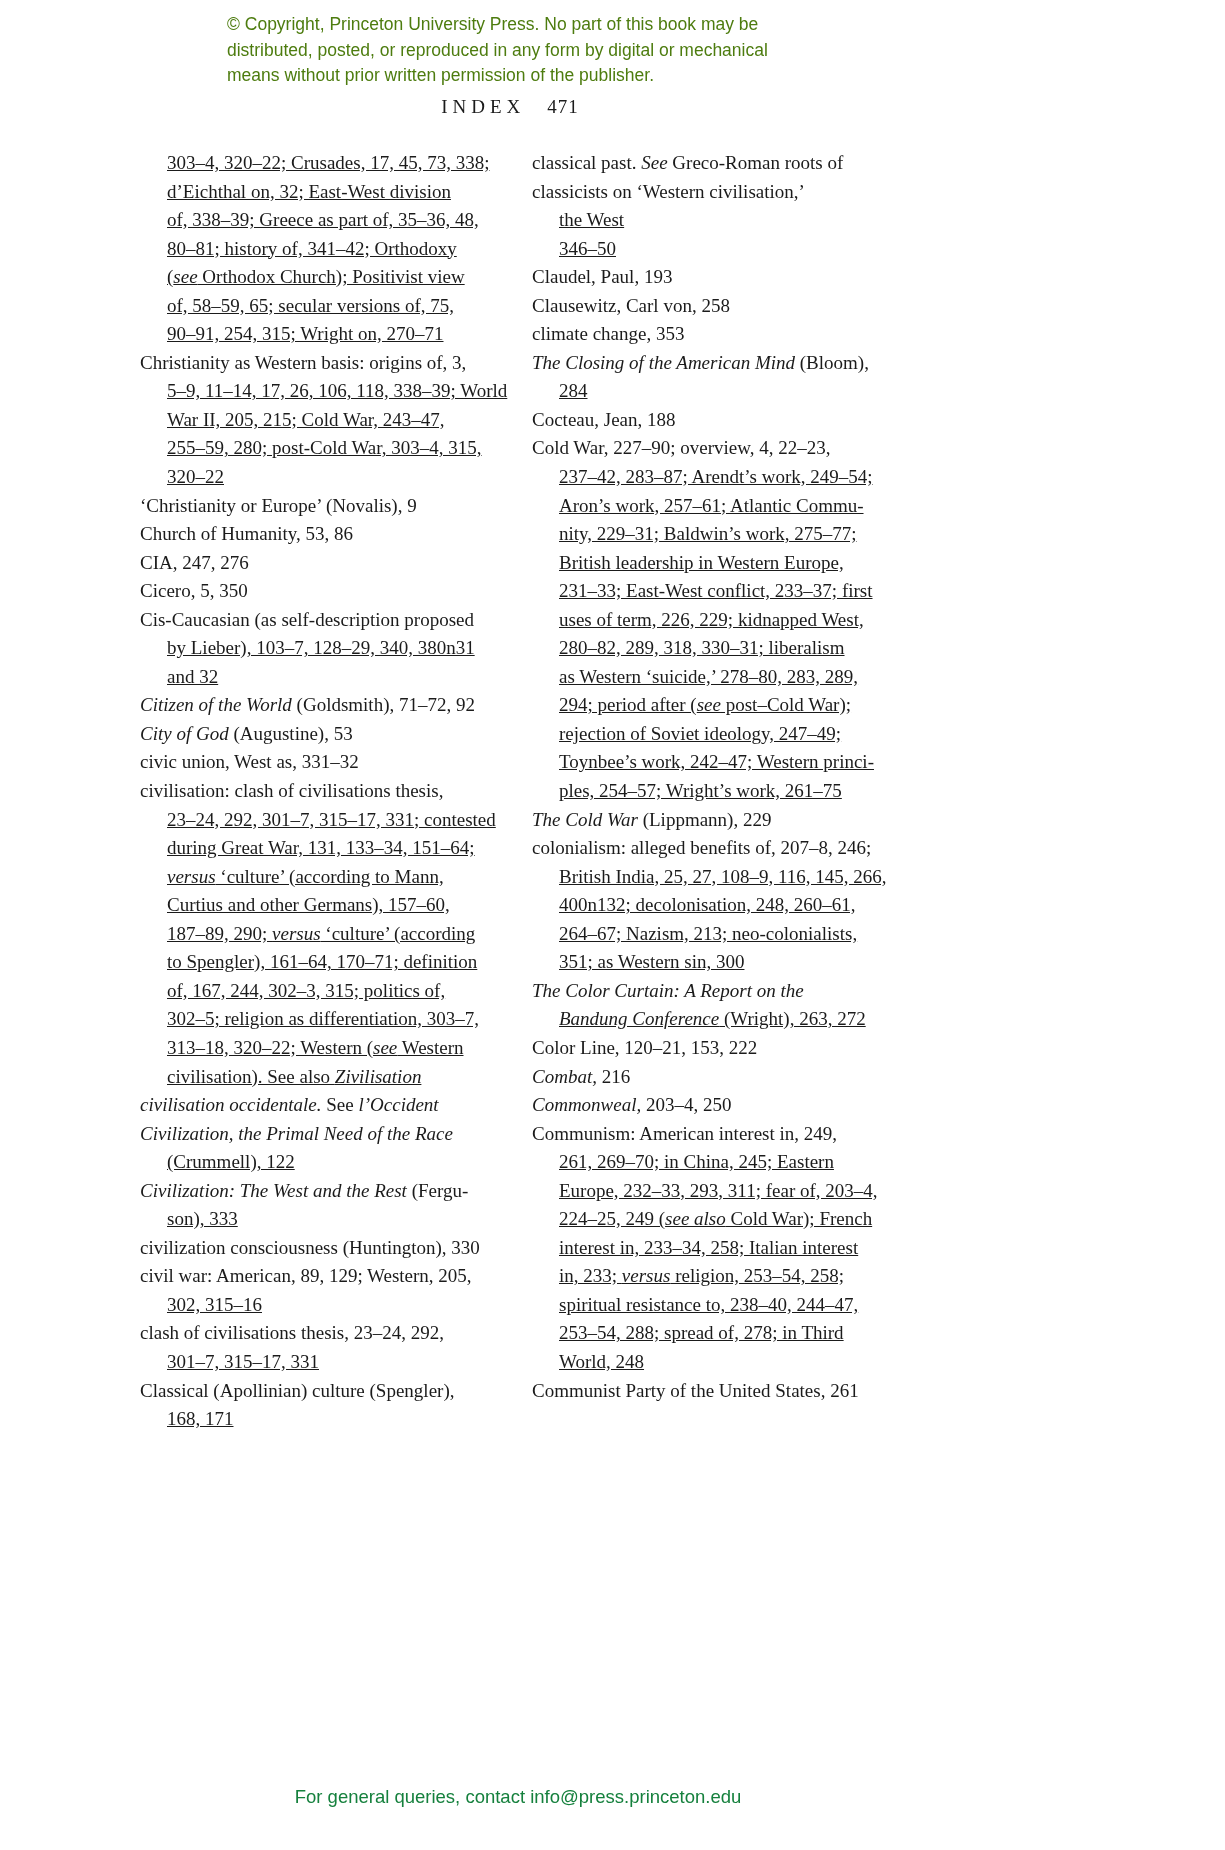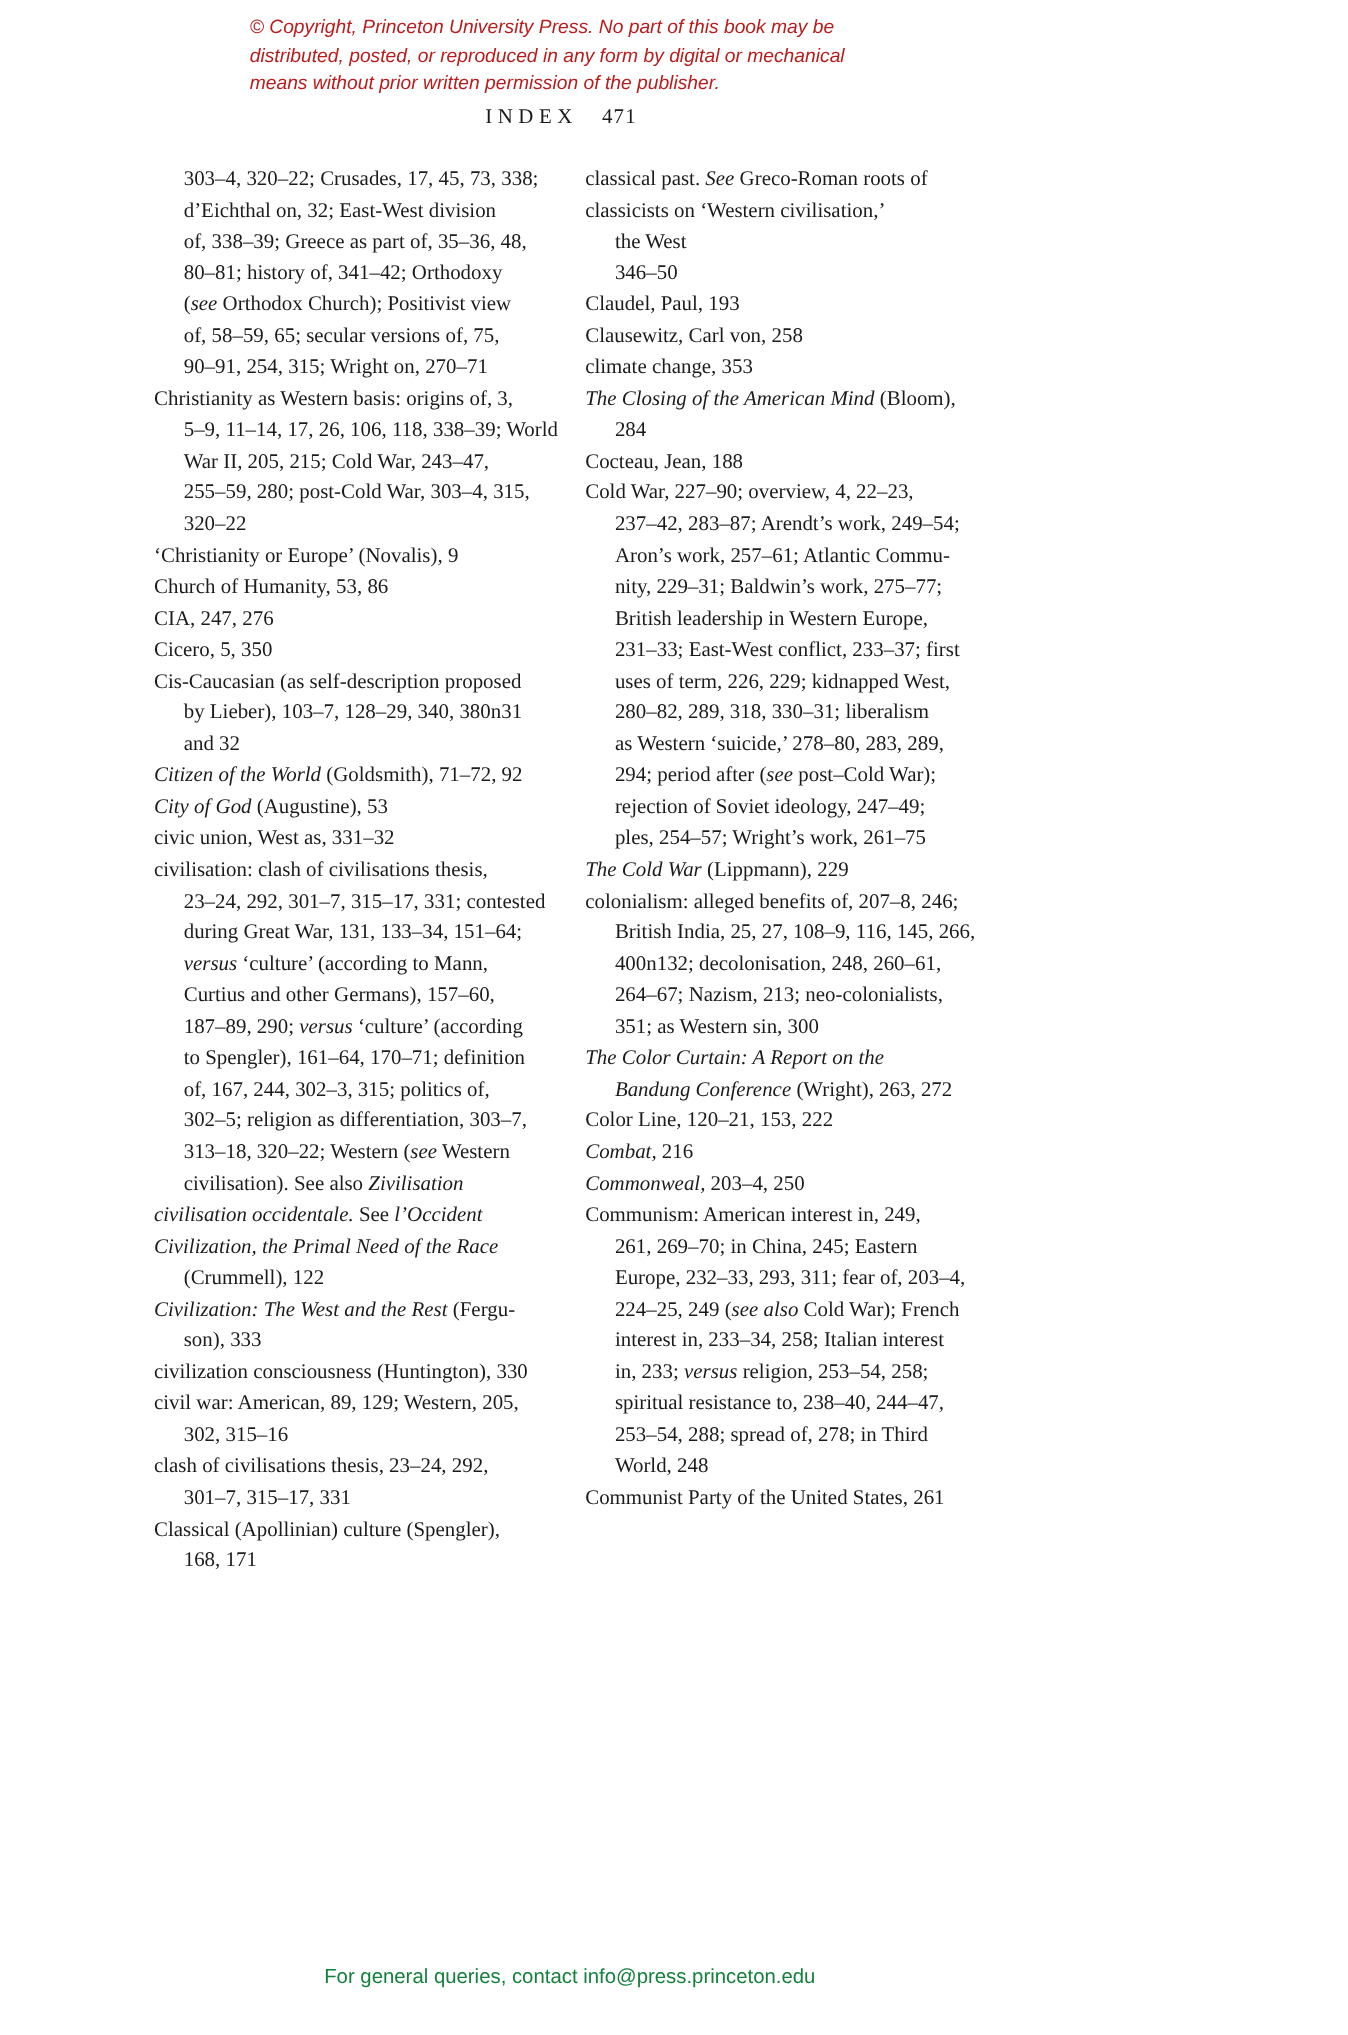--- a/index.html
+++ b/index.html
@@ -8,22 +8,21 @@
     background: #ffffff;
     position: relative;
     color: #1b1b1b;
   }
   .copyright {
     position: absolute;
     left: 227px; top: 12px;
     font-family: "Liberation Sans", sans-serif;
     font-size: 17.5px;
     line-height: 25.5px;
-    color: #b91c1c;
-    font-style: italic;
+    color: #4d7c0f;
   }
   .index-header {
     position: absolute;
     left: 140px; top: 96px;
     width: 740px;
     text-align: center;
     font-family: "Liberation Serif", serif;
     font-size: 19px;
     color: #1b1b1b;
   }
@@ -33,21 +32,21 @@
     position: absolute;
     top: 149px;
     font-family: "Liberation Serif", serif;
     font-size: 19px;
     line-height: 28.55px;
     color: #1b1b1b;
   }
   .col-left  { left: 140px; width: 385px; }
   .col-right { left: 532px; width: 385px; }
   .line { white-space: nowrap; }
-  .line.indent { padding-left: 27px; }
+  .line.indent { padding-left: 27px; text-decoration: underline; }
   .line i { font-style: italic; }
   .footer {
     position: absolute;
     left: 0; top: 1786px;
     width: 1036px;
     text-align: center;
     font-family: "Liberation Sans", sans-serif;
     font-size: 18.5px;
     color: #15803d;
   }
@@ -127,20 +126,21 @@
     <div class="line indent"><span>237–42, 283–87; Arendt’s work, 249–54;</span></div>
     <div class="line indent"><span>Aron’s work, 257–61; Atlantic Commu-</span></div>
     <div class="line indent"><span>nity, 229–31; Baldwin’s work, 275–77;</span></div>
     <div class="line indent"><span>British leadership in Western Europe,</span></div>
     <div class="line indent"><span>231–33; East-West conflict, 233–37; first</span></div>
     <div class="line indent"><span>uses of term, 226, 229; kidnapped West,</span></div>
     <div class="line indent"><span>280–82, 289, 318, 330–31; liberalism</span></div>
     <div class="line indent"><span>as Western ‘suicide,’ 278–80, 283, 289,</span></div>
     <div class="line indent"><span>294; period after (</span><i>see</i><span> post–Cold War);</span></div>
     <div class="line indent"><span>rejection of Soviet ideology, 247–49;</span></div>
+    <div class="line indent"><span>Toynbee’s work, 242–47; Western princi-</span></div>
     <div class="line indent"><span>ples, 254–57; Wright’s work, 261–75</span></div>
     <div class="line"><i>The Cold War</i><span> (Lippmann), 229</span></div>
     <div class="line"><span>colonialism: alleged benefits of, 207–8, 246;</span></div>
     <div class="line indent"><span>British India, 25, 27, 108–9, 116, 145, 266,</span></div>
     <div class="line indent"><span>400n132; decolonisation, 248, 260–61,</span></div>
     <div class="line indent"><span>264–67; Nazism, 213; neo-colonialists,</span></div>
     <div class="line indent"><span>351; as Western sin, 300</span></div>
     <div class="line"><i>The Color Curtain: A Report on the</i></div>
     <div class="line indent"><i>Bandung Conference</i><span> (Wright), 263, 272</span></div>
     <div class="line"><span>Color Line, 120–21, 153, 222</span></div>

